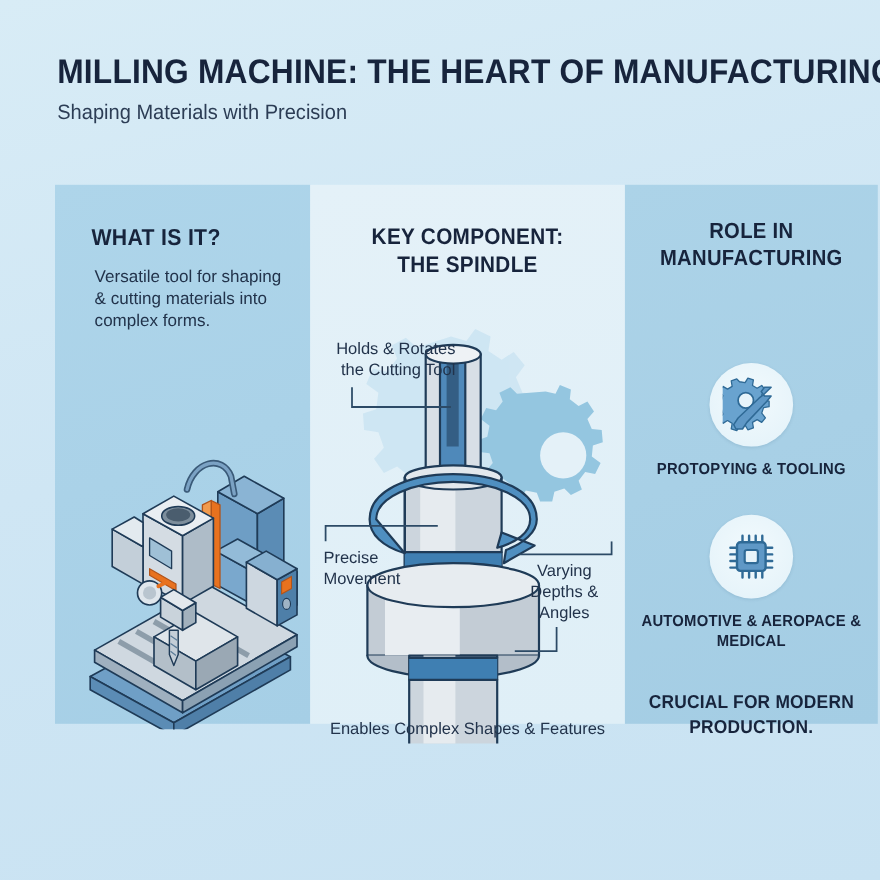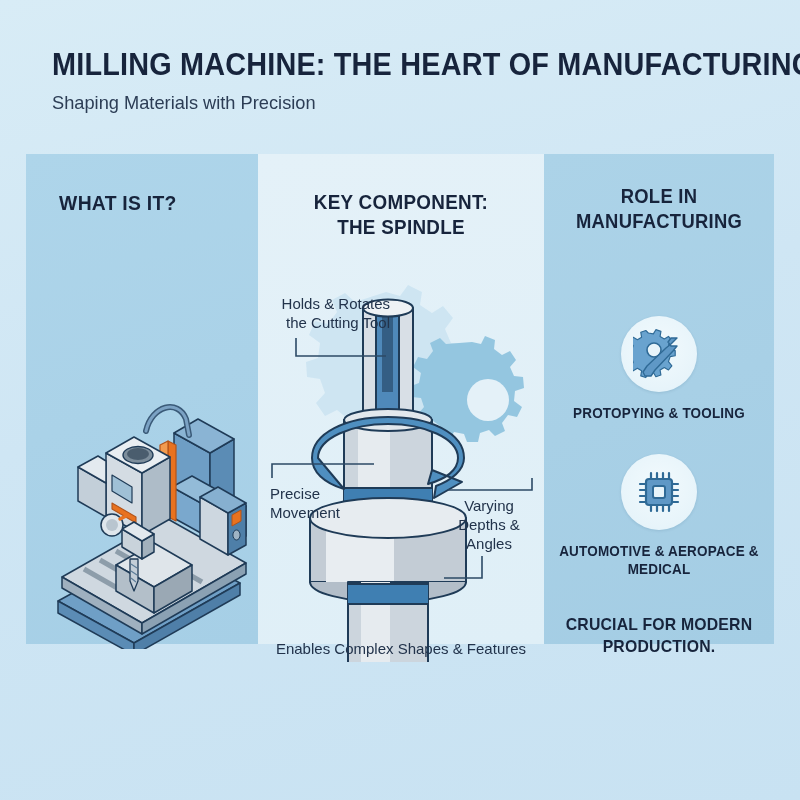--- a/index.html
+++ b/index.html
@@ -18,21 +18,21 @@
     font-size:31px;line-height:34px;font-weight:700;color:#17243c;
     letter-spacing:.2px;margin:0;
     transform:scaleX(.93);transform-origin:left center;white-space:nowrap;
   }
   .subtitle{
     font-size:19px;line-height:24px;font-weight:400;color:#2c3d55;
     margin:9px 0 0 0;transform:scaleX(.96);transform-origin:left center;
   }
 
   
-  .panel{position:absolute;top:154px;height:490px;}
+  .panel{position:absolute;top:168px;height:490px;margin-left:24px;}
   .panel-left{left:26px;width:232px;background:linear-gradient(160deg,#aed5ea 0%,#a6cfe6 100%);}
   .panel-mid{left:258px;width:286px;background:linear-gradient(170deg,#e4f1f8 0%,#dfeff7 100%);}
   .panel-right{left:544px;width:230px;background:linear-gradient(160deg,#acd3e8 0%,#a4cde4 100%);}
 
   .panel-h{
     font-weight:700;color:#17243c;letter-spacing:.3px;
     transform:scaleX(.92);transform-origin:center center;
   }
   .h-left{position:absolute;left:0;top:36px;width:100%;padding:0 36px;
           box-sizing:border-box;font-size:21px;line-height:25px;text-align:left;
@@ -80,20 +80,21 @@
 
 <div class="page">
 
   <div class="header">
     <h1 class="title">MILLING MACHINE: THE HEART OF MANUFACTURING</h1>
     <p class="subtitle">Shaping Materials with Precision</p>
   </div>
 
   <div class="panel panel-left">
     <div class="panel-h h-left">WHAT IS IT?</div>
+    <div class="body-left">Versatile tool for shaping &amp; cutting materials into complex forms.</div>
 
     <svg class="machine" viewBox="0 0 200 280">
       <g stroke="#1f3b57" stroke-width="1.5" stroke-linejoin="round" fill="none">
 
         <path d="M8 232 L84 274 L190 214 L114 174 Z" fill="#6f9fc6"></path>
         <path d="M8 232 L8 244 L84 286 L84 274 Z" fill="#5b8cb5"></path>
         <path d="M84 274 L84 286 L190 226 L190 214 Z" fill="#4f7fa8"></path>
 
         <path d="M26 214 L84 248 L168 200 L110 167 Z" fill="#8fb7d6"></path>
 

